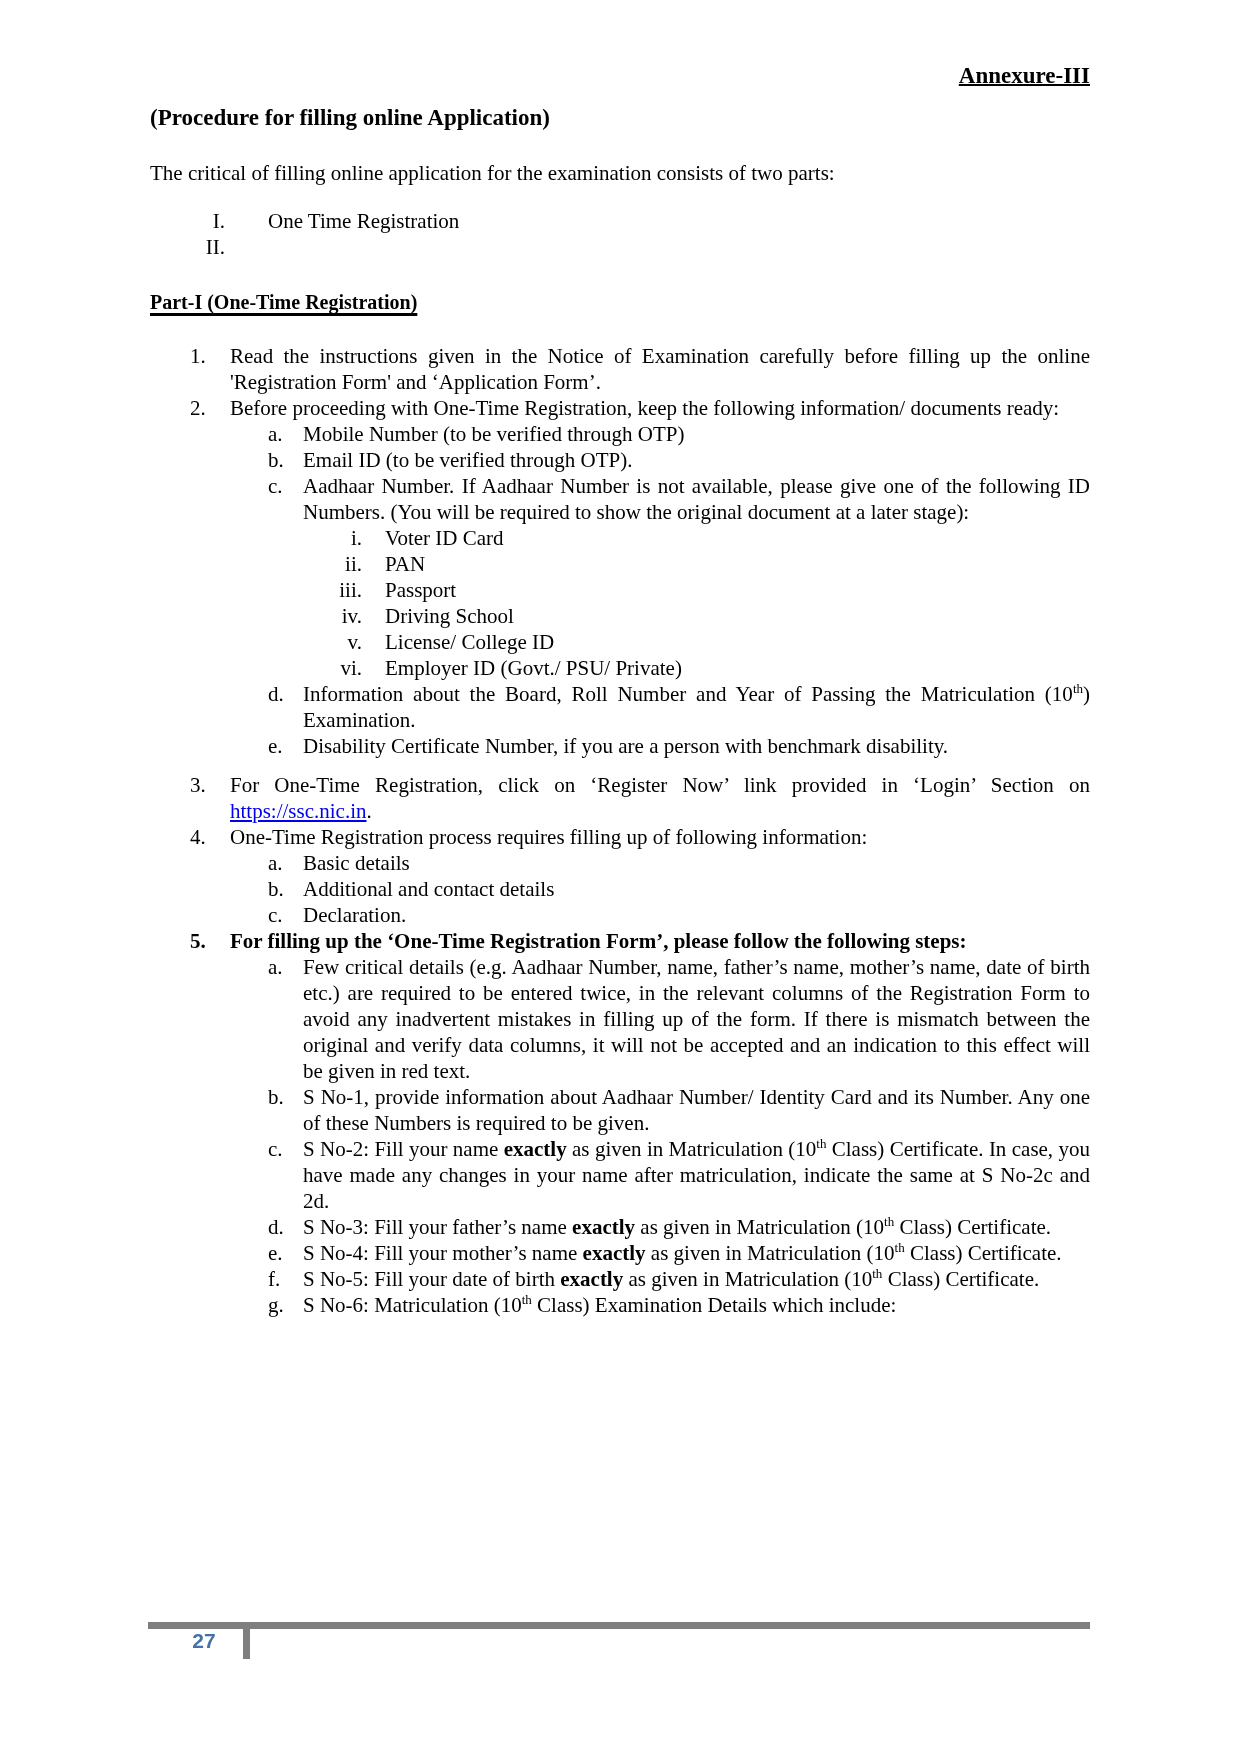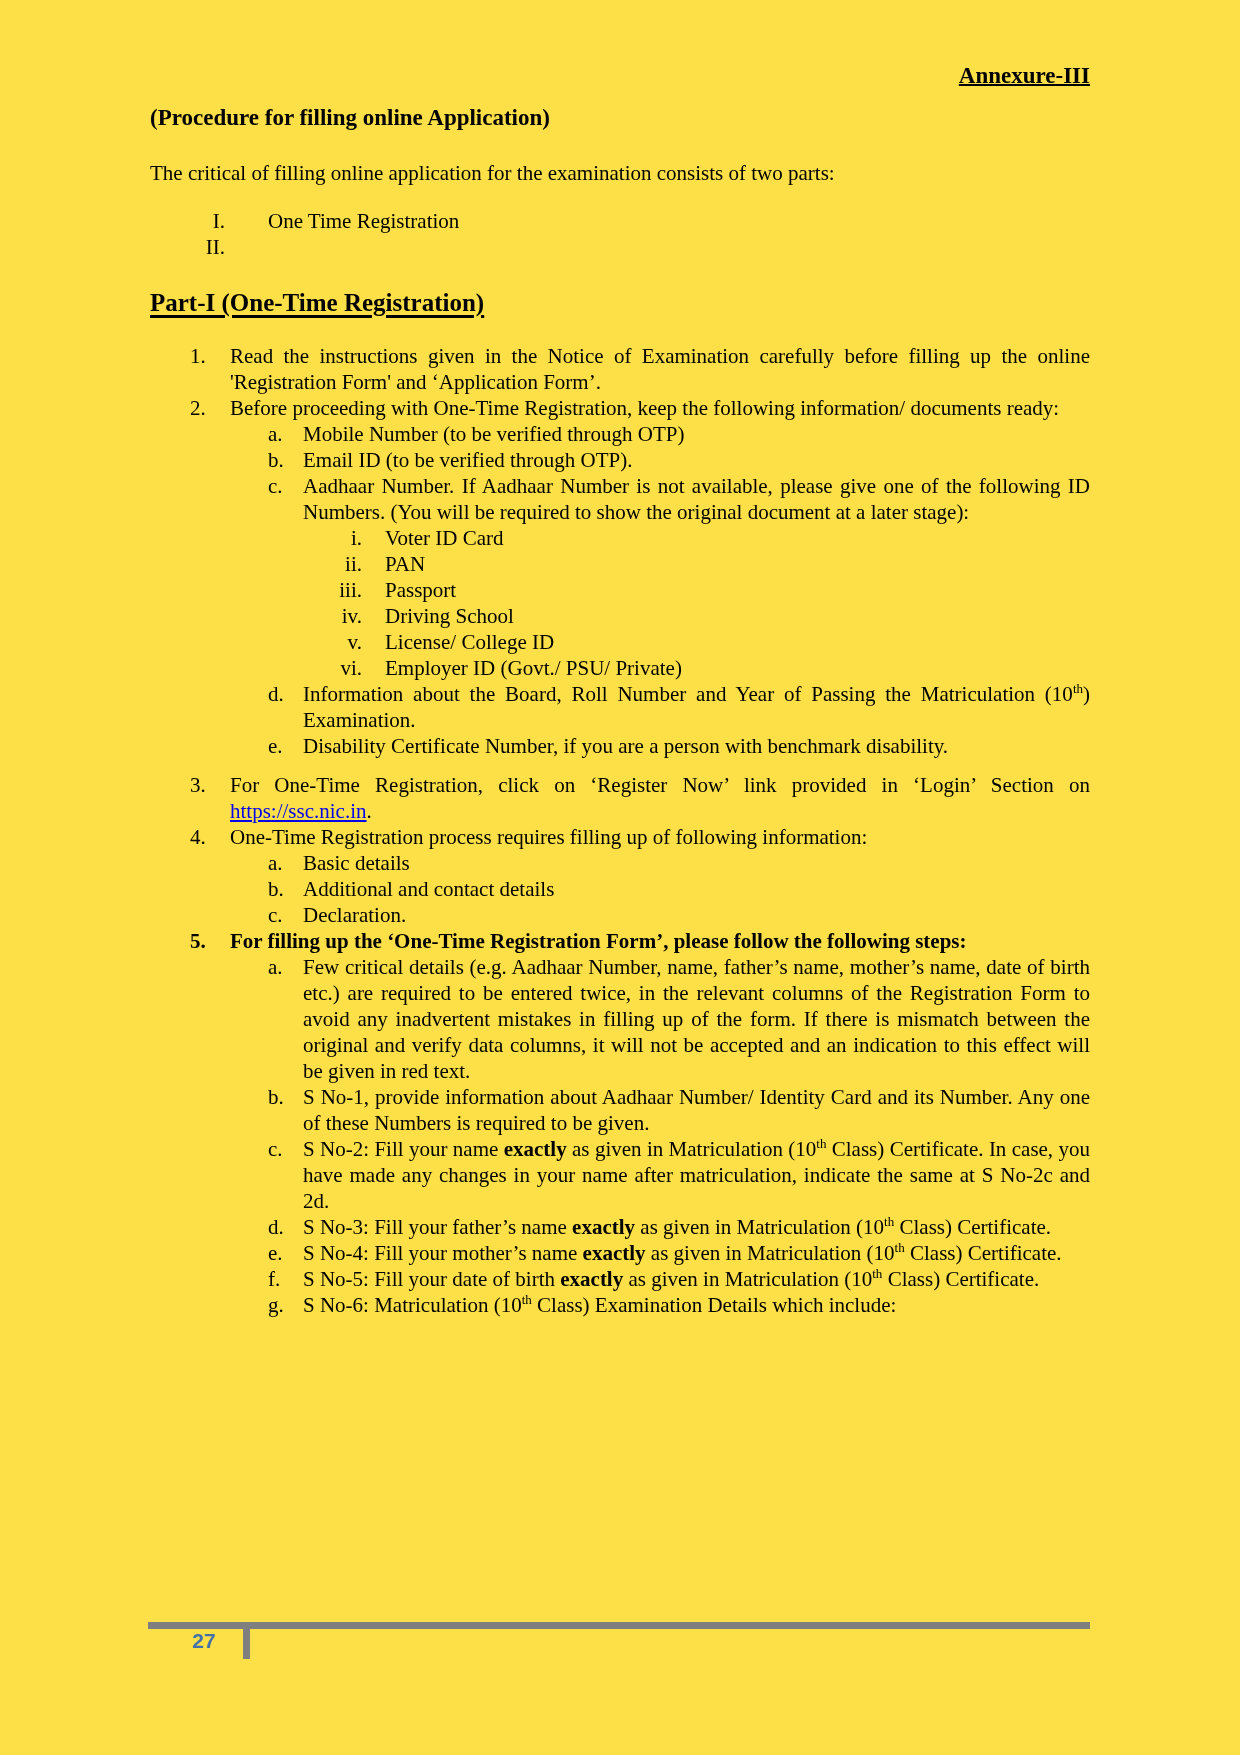--- a/index.html
+++ b/index.html
@@ -1,20 +1,20 @@
 <!DOCTYPE html>
 <html><head>
 <meta charset="utf-8">
 <style>
   html,body { margin:0; padding:0; background:#e8e8e8; }
   .page {
     position:relative;
     width:1240px; height:1755px;
     margin:0 auto;
-    background:#fde047;
+    background:#ffffff;
     font-family:"Liberation Serif", serif;
     font-size:21px;
     color:#000000;
     overflow:hidden;
   }
   .content { padding:62px 150px 0 150px; }
 
   .annexure {
     text-align:right;
     font-weight:bold;
@@ -37,21 +37,21 @@
   }
 
   .overview { margin-top:22px; }
   .ov-row { display:flex; line-height:26px; }
   .ov-marker { flex:0 0 75px; text-align:right; }
   .ov-text  { padding-left:43px; }
 
   .part-heading {
     margin-top:26px;
     font-weight:bold;
-    font-size:25px;
+    font-size:20px;
     line-height:33px;
   }
   .part-heading span { text-decoration:underline; text-decoration-thickness:3px; text-underline-offset:4px; }
 
   .main-list { margin-top:24px; }
   .li { display:flex; }
   .marker { line-height:26px; }
   .ibody { flex:1 1 auto; min-width:0; }
   .itext { text-align:justify; line-height:26px; }
 

